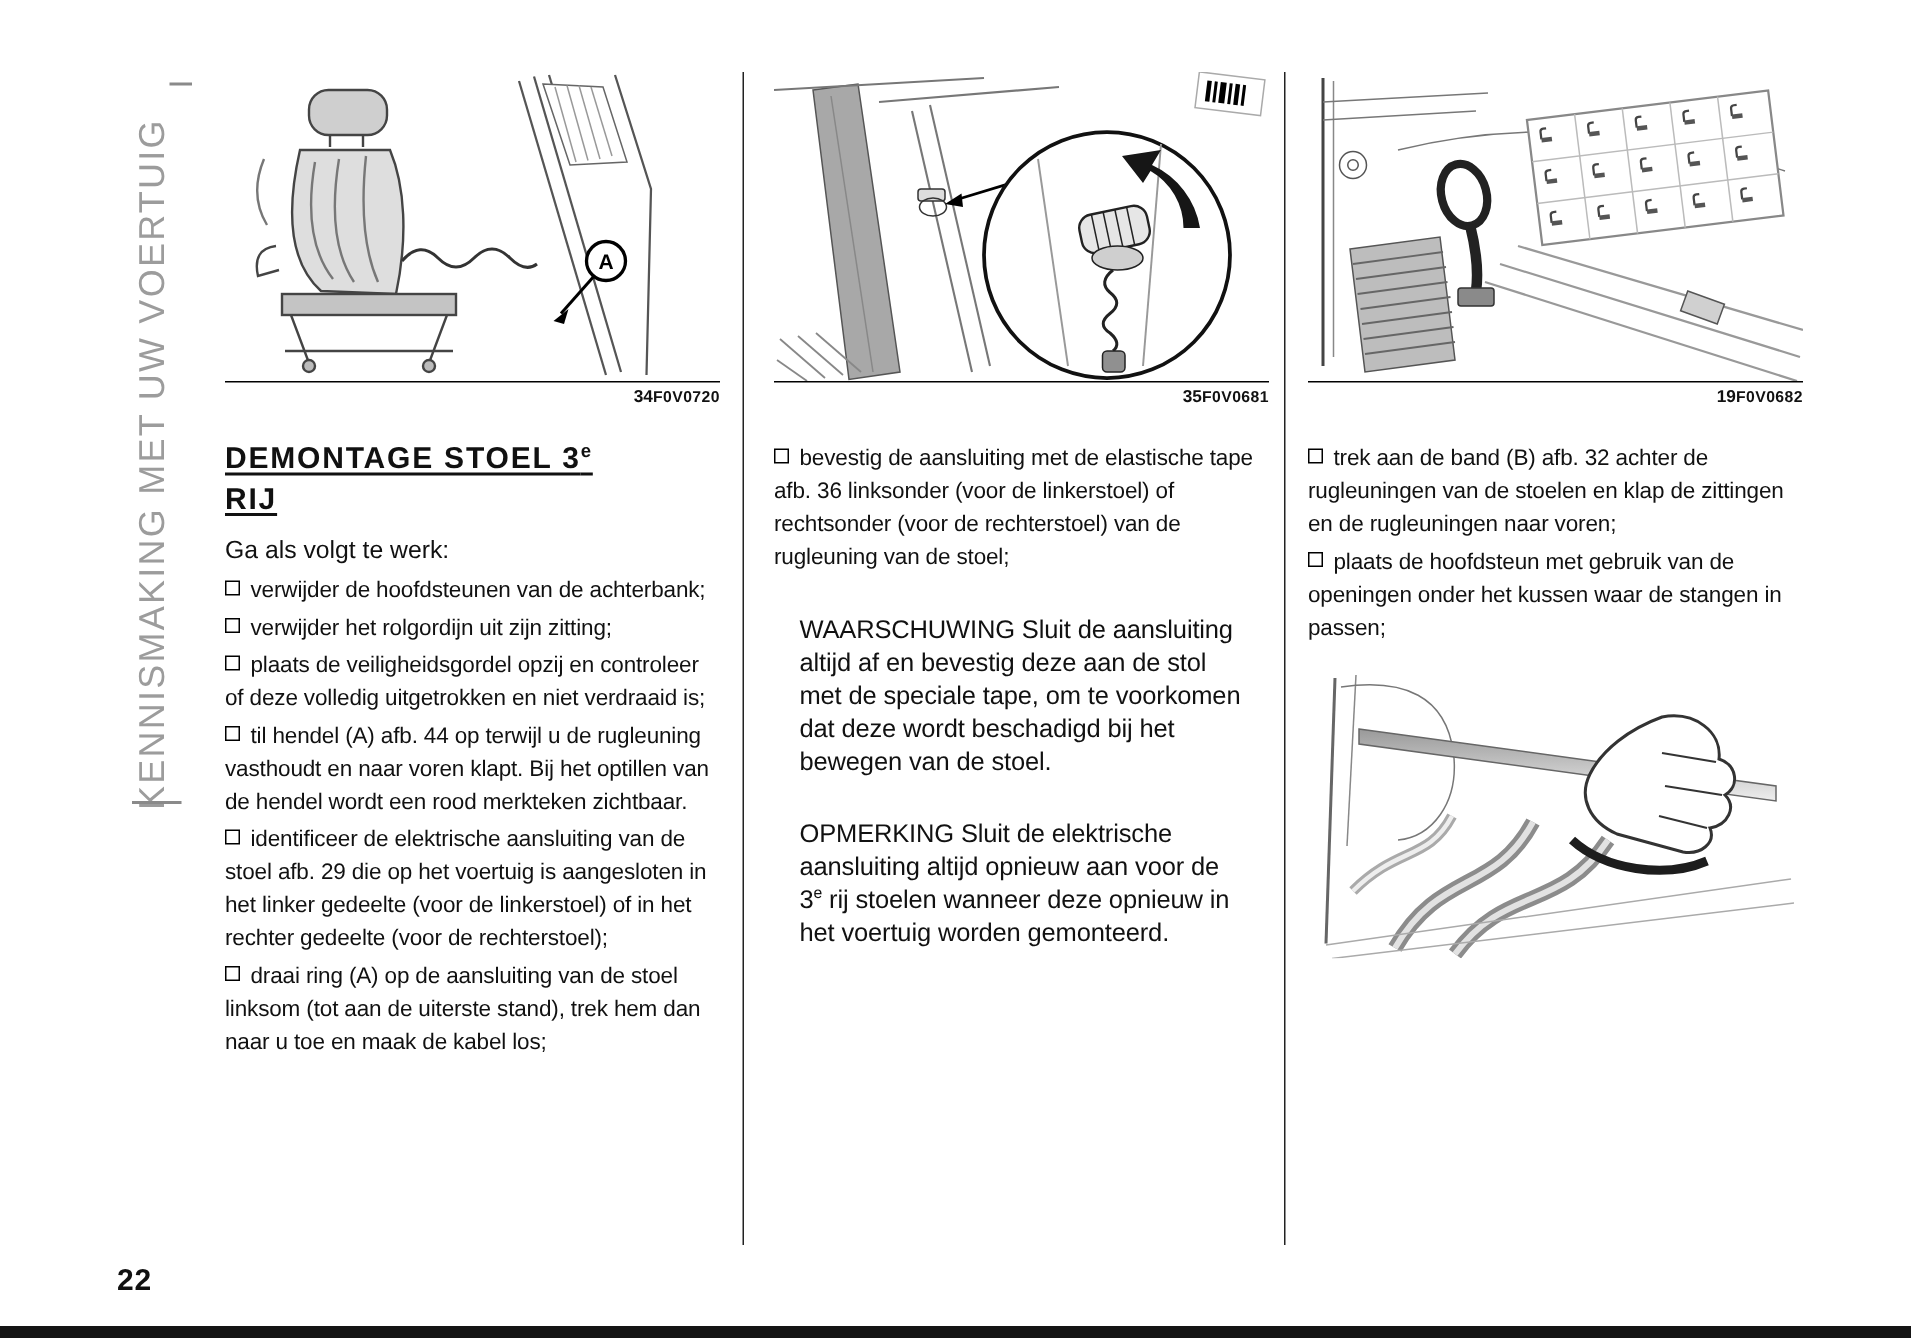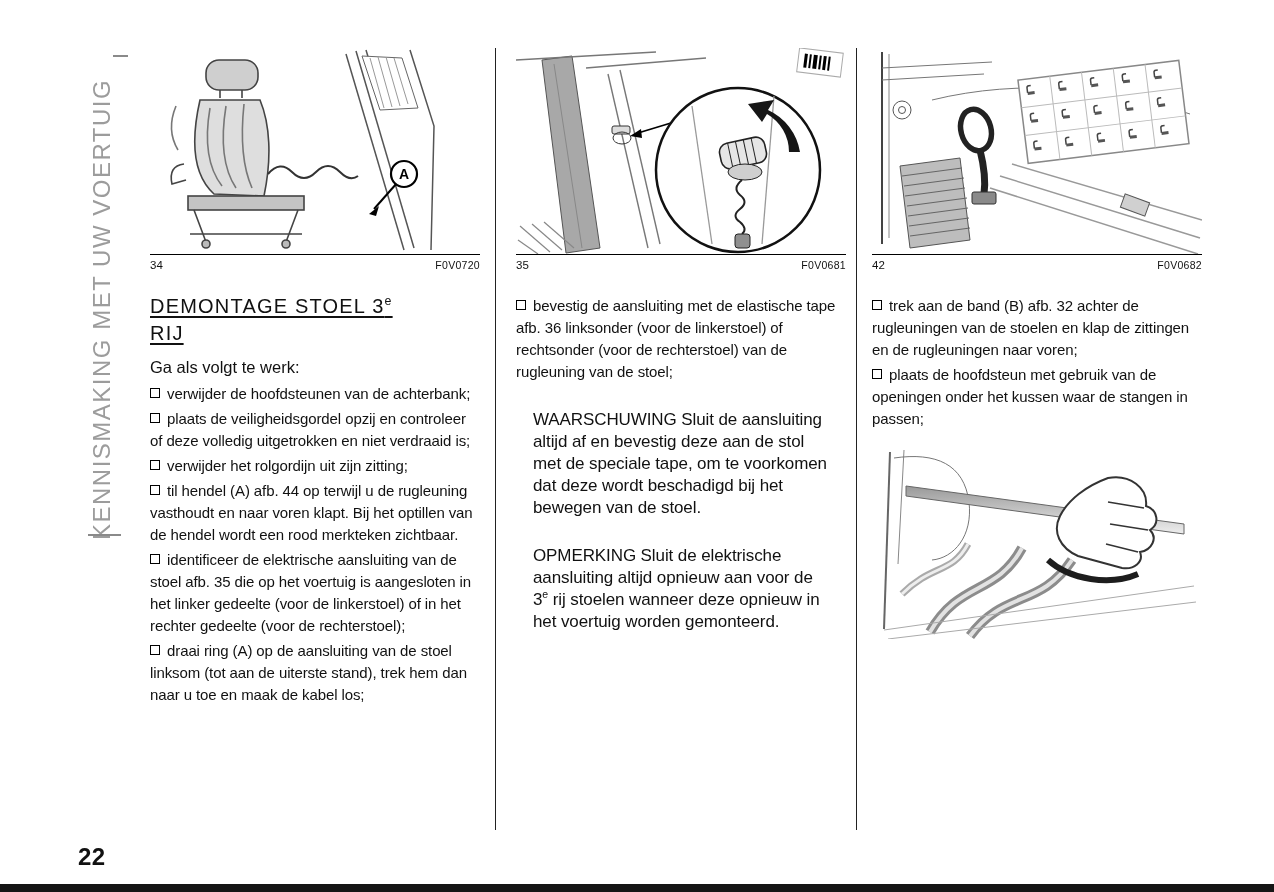--- a/index.html
+++ b/index.html
@@ -11,34 +11,34 @@
   #tick-top{left:113px;top:55px;width:15px}
   #tick-bottom{left:88px;top:534px;width:33px}
   .divider{position:absolute;top:48px;height:782px;width:1px;background:#222}
   #divider-1{left:495px}
   #divider-2{left:856px}
   .col{position:absolute;top:48px;width:330px}
   #col1{left:150px}#col2{left:516px}#col3{left:872px}
   figure{margin:0;padding:0}
   .fig-art{height:206px;overflow:hidden}
   .fig-art.short{height:195px}
-  .fig-foot{border-top:1.5px solid #000;display:flex;justify-content:space-between;
-            padding-top:4px;font-size:11.5px;font-weight:normal}
+  .fig-foot{border-top:1.5px solid #000;display:flex;justify-content:flex-end;
+            padding-top:4px;font-size:11.5px;font-weight:bold}
   .fig-code{font-size:10.5px;letter-spacing:.3px}
-  .heading{margin:22px 0 0;font-size:20px;font-weight:normal;letter-spacing:1.2px;line-height:27px;
+  .heading{margin:22px 0 0;font-size:20px;font-weight:bold;letter-spacing:1.2px;line-height:27px;
            text-decoration-line:underline;text-decoration-thickness:2px;text-underline-offset:3px}
   .heading sup,.para sup{font-size:.62em;vertical-align:super;line-height:0}
   .intro{margin:9px 0 5px;font-size:16.5px;line-height:22px}
   .bullet{margin:0 0 3px;font-size:15px;line-height:22px;letter-spacing:-.1px}
   .sq{display:inline-block;width:8px;height:8px;border:1.6px solid #000;margin-right:7px;
       transform:translateY(-1px)}
   .para{margin:26px 17px 0;font-size:17px;line-height:22px;letter-spacing:-.1px}
   .first-text{margin-top:24px}
   .fig-lower{margin-top:14px}
-  .pagenum{position:absolute;left:78px;top:843px;font-size:24px;font-weight:bold;letter-spacing:.5px}
+  .pagenum{position:absolute;left:78px;top:843px;font-size:20px;font-weight:bold;letter-spacing:.5px}
   .bottom-bar{position:absolute;left:0;top:884px;width:1274px;height:8px;background:#151515}
 </style>
 </head>
 <body>
 
 <div class="page">
 
   <div class="vtitle">KENNISMAKING MET UW VOERTUIG</div>
   <div class="tick" id="tick-top"></div>
   <div class="tick" id="tick-bottom"></div>
@@ -91,24 +91,24 @@
         <span class="fig-num">34</span>
         <span class="fig-code">F0V0720</span>
       </figcaption>
     </figure>
 
     <h1 class="heading"><span>DEMONTAGE STOEL 3</span><sup>e</sup><br><span>RIJ</span></h1>
 
     <p class="intro">Ga als volgt te werk:</p>
 
     <p class="bullet"><span class="sq"></span><span>verwijder de hoofdsteunen van de achterbank;</span></p>
+    <p class="bullet"><span class="sq"></span><span>verwijder het rolgordijn uit zijn zitting;</span></p>
     <p class="bullet"><span class="sq"></span><span>plaats de veiligheidsgordel opzij en controleer of deze volledig uitgetrokken en niet verdraaid is;</span></p>
-    <p class="bullet"><span class="sq"></span><span>verwijder het rolgordijn uit zijn zitting;</span></p>
     <p class="bullet"><span class="sq"></span><span>til hendel (A) afb. 44 op terwijl u de rugleuning vasthoudt en naar voren klapt. Bij het optillen van de hendel wordt een rood merkteken zichtbaar.</span></p>
-    <p class="bullet"><span class="sq"></span><span>identificeer de elektrische aansluiting van de stoel afb. 35 die op het voertuig is aangesloten in het linker gedeelte (voor de linkerstoel) of in het rechter gedeelte (voor de rechterstoel);</span></p>
+    <p class="bullet"><span class="sq"></span><span>identificeer de elektrische aansluiting van de stoel afb. 29 die op het voertuig is aangesloten in het linker gedeelte (voor de linkerstoel) of in het rechter gedeelte (voor de rechterstoel);</span></p>
     <p class="bullet"><span class="sq"></span><span>draai ring (A) op de aansluiting van de stoel linksom (tot aan de uiterste stand), trek hem dan naar u toe en maak de kabel los;</span></p>
   </section>
 
   <section class="col" id="col2">
 
     <figure>
       <div class="fig-art">
         <svg width="330" height="206" viewBox="0 0 330 206">
           <polygon points="26,12 56,8 84,200 50,205" fill="#a8a8a8" stroke="#555"></polygon>
           <line x1="38" y1="16" x2="66" y2="200" stroke="#888"></line>
@@ -241,21 +241,21 @@
           </g>
           <g stroke="#999" stroke-width="1.5">
             <path d="M118 140 L326 206"></path>
               <path d="M128 128 L328 190"></path>
               <path d="M140 116 L330 172"></path>
           </g>
           <rect x="250" y="150" width="26" height="14" transform="rotate(20 263 157)" fill="#d0d0d0" stroke="#555"></rect>
         </svg>
       </div>
       <figcaption class="fig-foot">
-        <span class="fig-num">42</span>
+        <span class="fig-num">19</span>
         <span class="fig-code">F0V0682</span>
       </figcaption>
     </figure>
 
     <p class="bullet first-text"><span class="sq"></span><span>trek aan de band (B) afb. 32 achter de rugleuningen van de stoelen en klap de zittingen en de rugleuningen naar voren;</span></p>
     <p class="bullet"><span class="sq"></span><span>plaats de hoofdsteun met gebruik van de openingen onder het kussen waar de stangen in passen;</span></p>
 
     <figure class="fig-lower">
       <div class="fig-art short">
         <svg width="330" height="195" viewBox="0 0 330 195">

